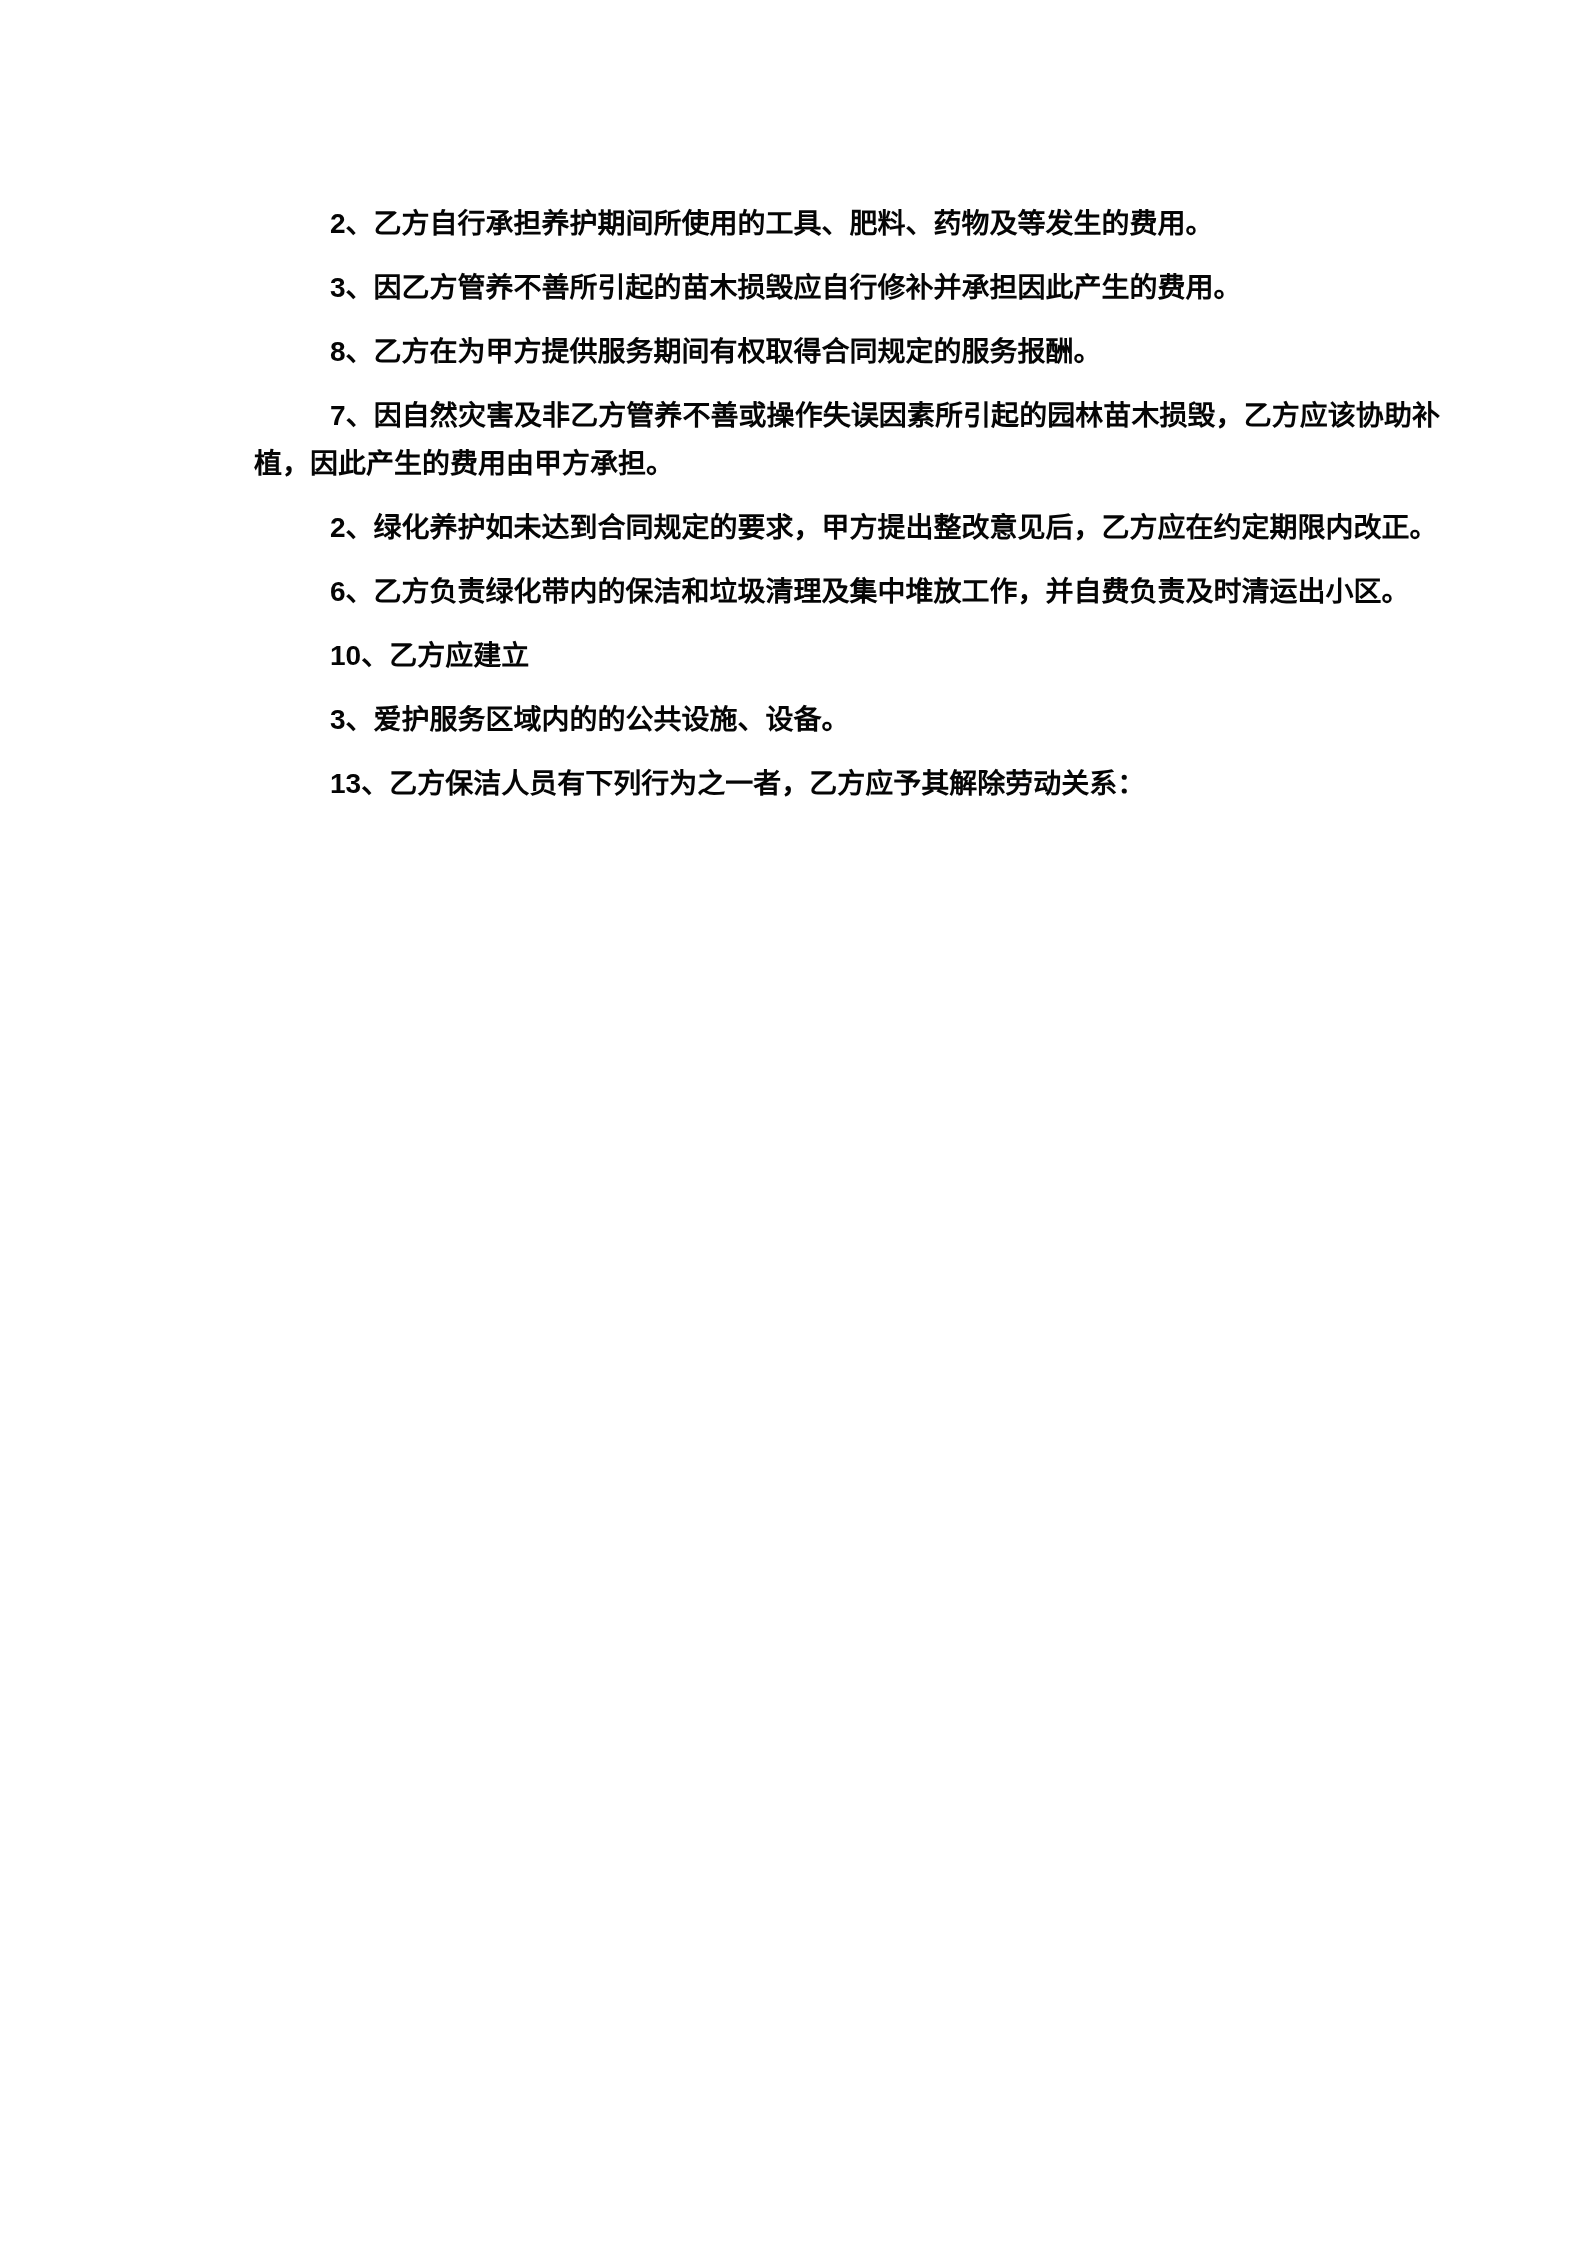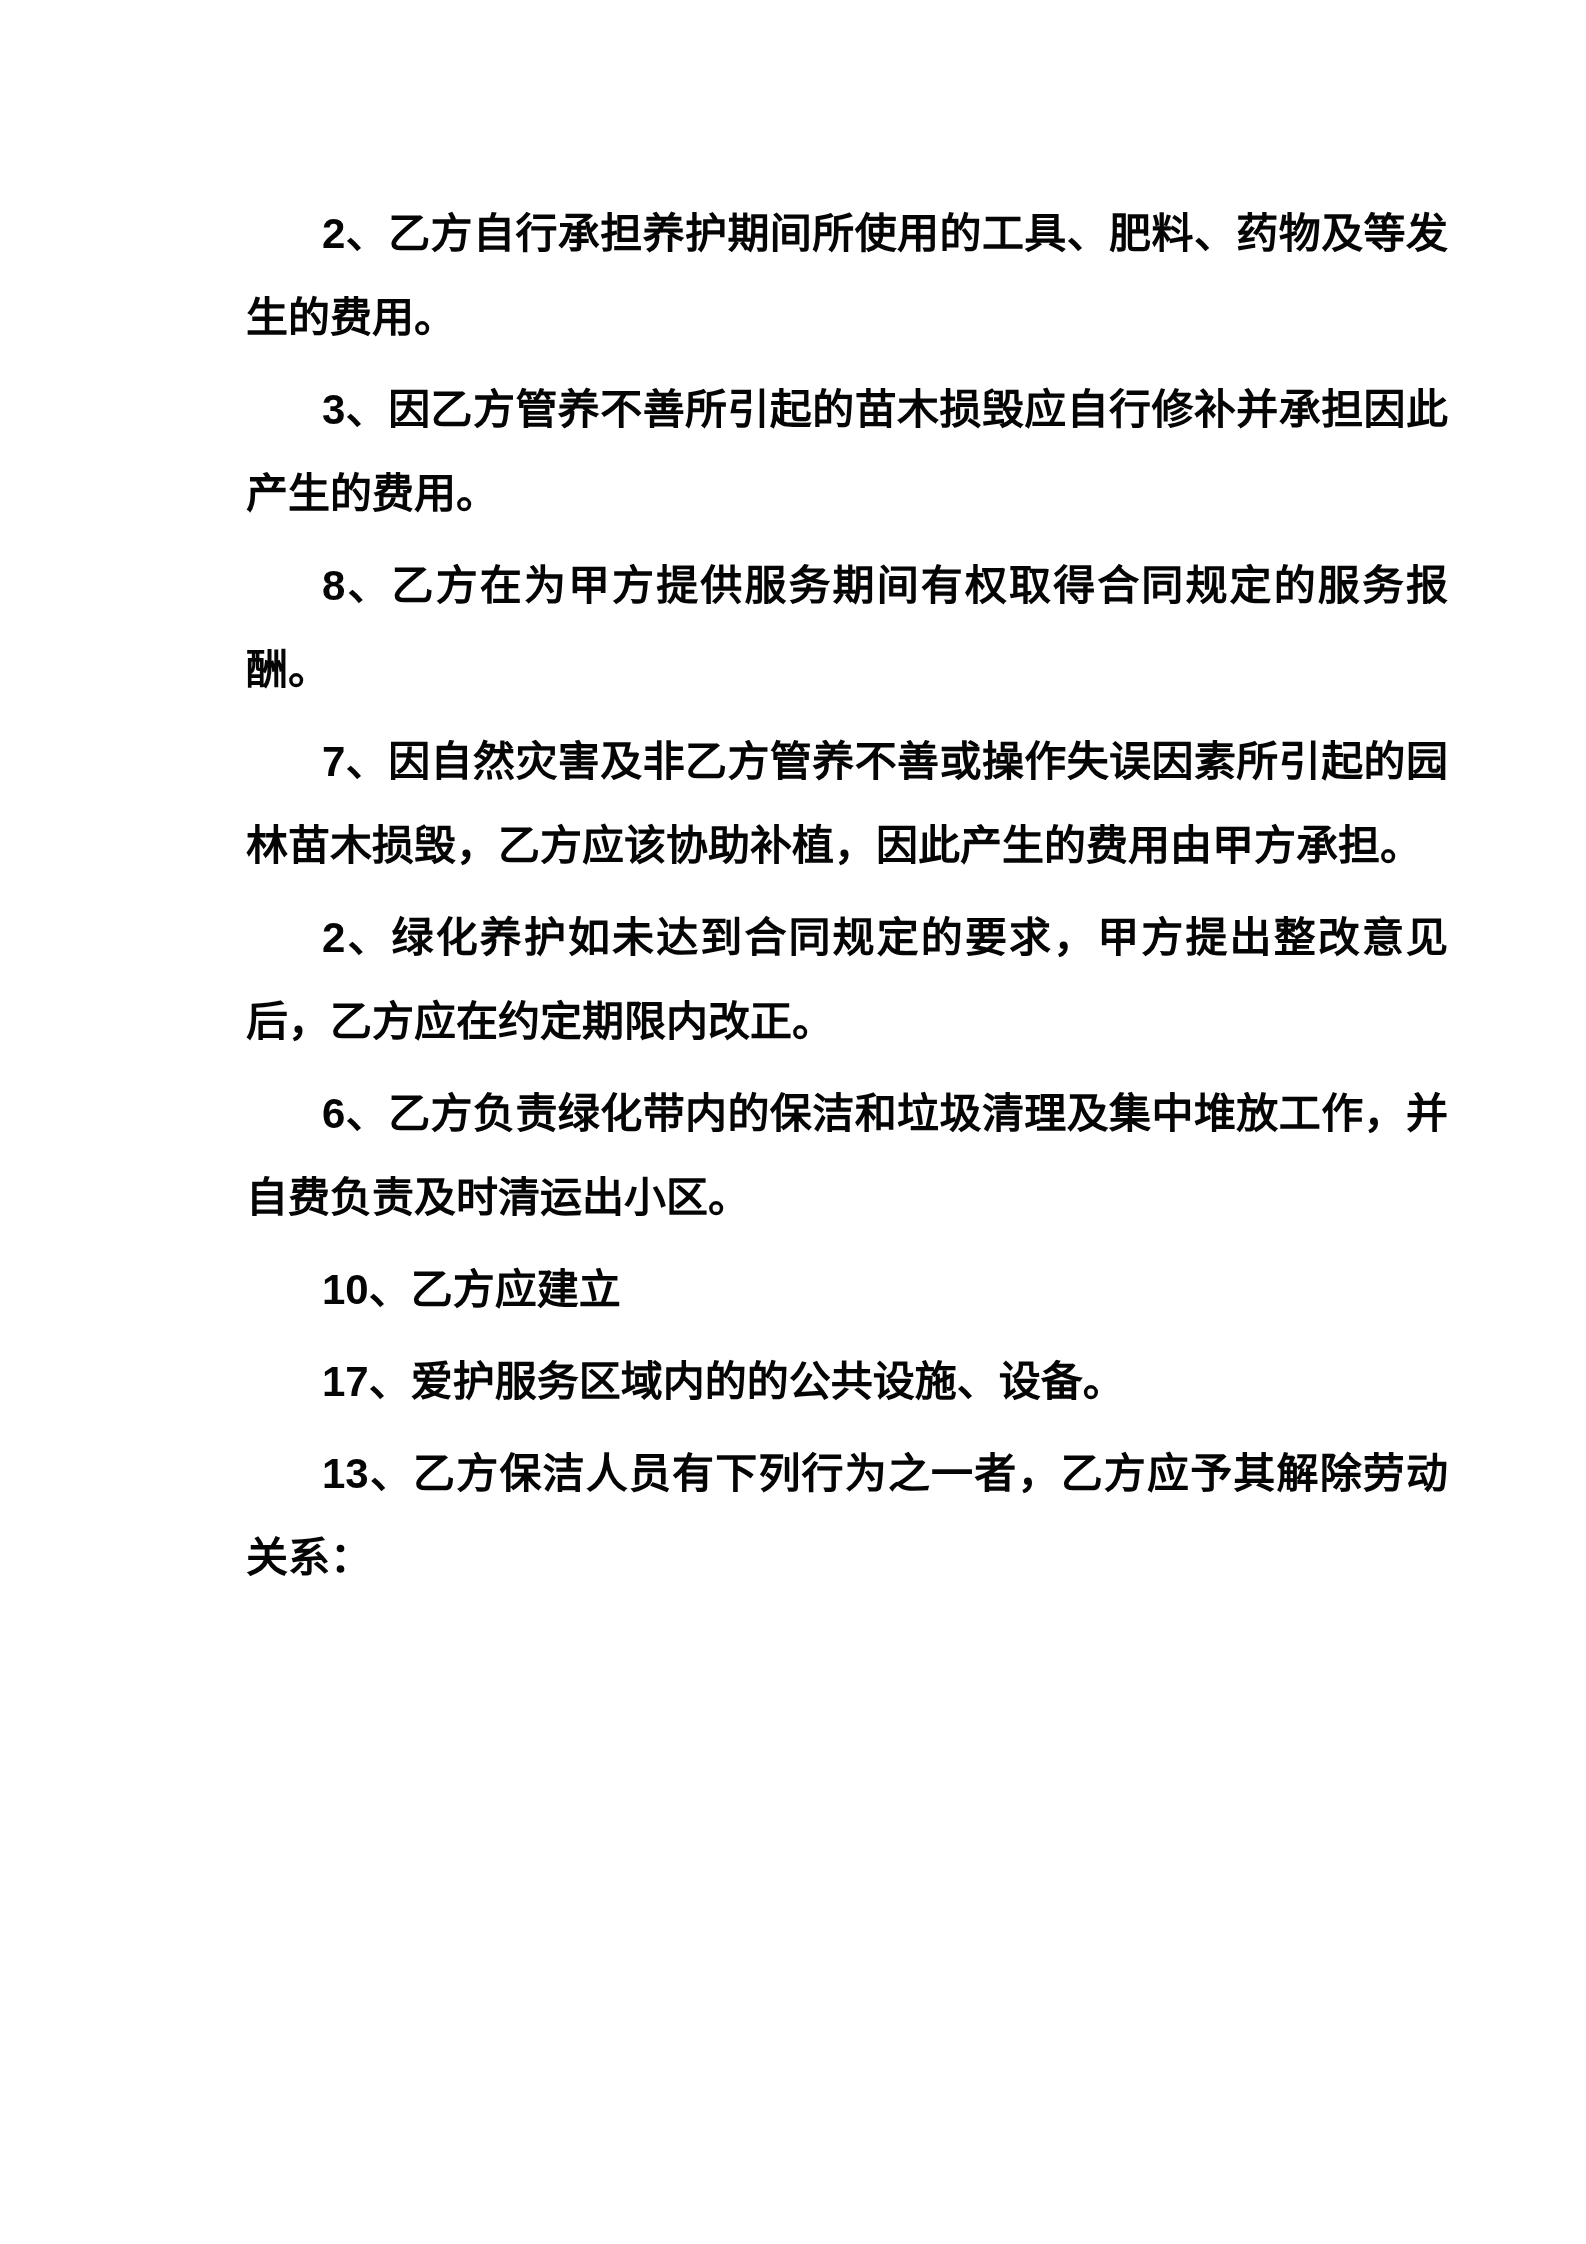--- a/index.html
+++ b/index.html
@@ -19,40 +19,40 @@
     background: #ffffff;
     overflow: hidden;
   }
   .content {
     position: absolute;
     left: 238px;
     top: 184px;
     width: 1218px;
   }
   p.clause {
-    margin: 8px;
+    margin: 16px;
     padding: 0;
     color: #050505;
-    font-size: 42px;
-    line-height: 84px;
+    font-size: 28px;
+    line-height: 48px;
     font-weight: bold;
     text-align: justify;
     text-indent: 76px;
     word-break: break-all;
     font-family: "Liberation Sans", sans-serif;
   }
 </style>
 </head>
 <body>
 
 <div class="page">
   <div class="content">
     <p class="clause">2、乙方自行承担养护期间所使用的工具、肥料、药物及等发生的费用。</p>
     <p class="clause">3、因乙方管养不善所引起的苗木损毁应自行修补并承担因此产生的费用。</p>
     <p class="clause">8、乙方在为甲方提供服务期间有权取得合同规定的服务报酬。</p>
     <p class="clause">7、因自然灾害及非乙方管养不善或操作失误因素所引起的园林苗木损毁，乙方应该协助补植，因此产生的费用由甲方承担。</p>
     <p class="clause">2、绿化养护如未达到合同规定的要求，甲方提出整改意见后，乙方应在约定期限内改正。</p>
     <p class="clause">6、乙方负责绿化带内的保洁和垃圾清理及集中堆放工作，并自费负责及时清运出小区。</p>
     <p class="clause">10、乙方应建立</p>
-    <p class="clause">17、爱护服务区域内的的公共设施、设备。</p>
+    <p class="clause">3、爱护服务区域内的的公共设施、设备。</p>
     <p class="clause">13、乙方保洁人员有下列行为之一者，乙方应予其解除劳动关系：</p>
   </div>
 </div>
 
 </body></html>

